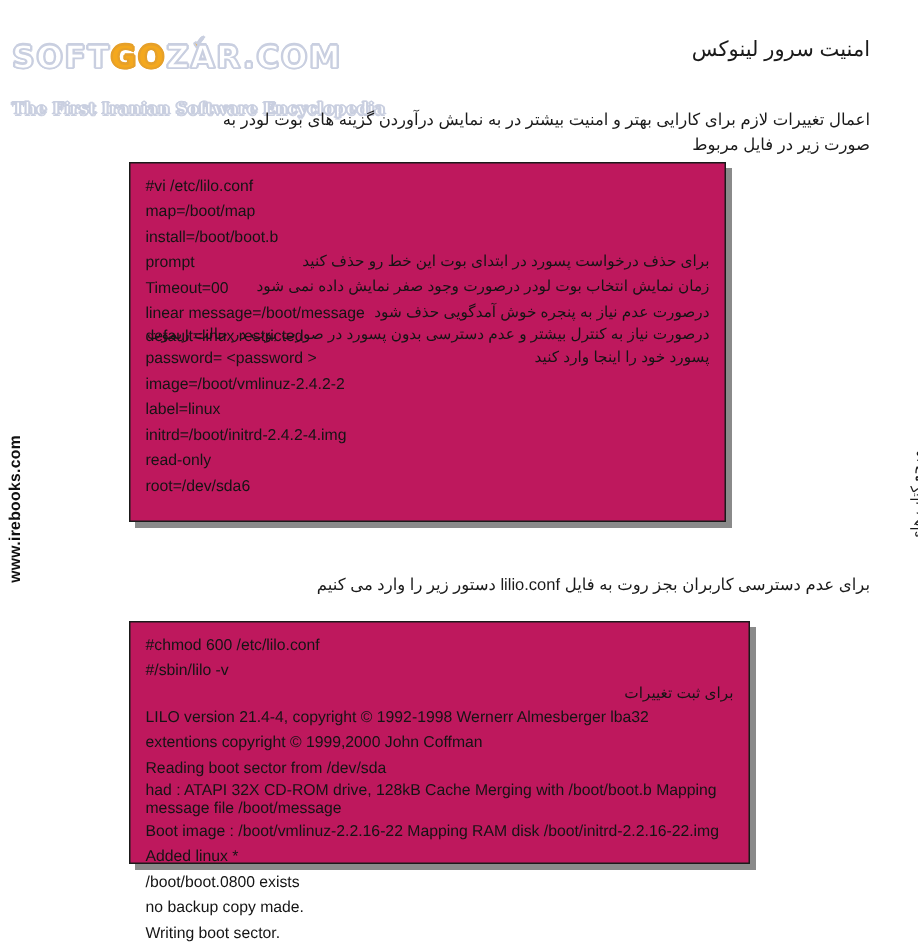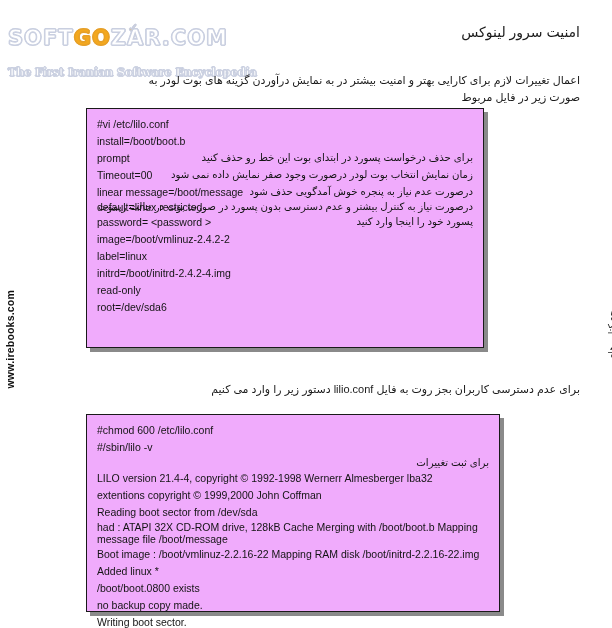--- a/index.html
+++ b/index.html
@@ -126,41 +126,41 @@
     font-size: 11px;
     line-height: 1.55;
     color: #1a1a1a;
     text-align: right;
     direction: rtl;
   }
 
   
   .codebox {
     position: absolute;
-    background: #f0abfc;
+    background: #be185d;
     border-top: 1.3px solid #1a1a1a;
     border-left: 1.3px solid #1a1a1a;
     border-right: 1.3px solid #1a1a1a;
     border-bottom: 1.3px solid #1a1a1a;
     box-shadow: 4px 4px 0 0 #8a8a8a;
     box-sizing: border-box;
     direction: ltr;
   }
   #codebox-lilo-conf {
     left: 86px;
     top: 108px;
     width: 398px;
     height: 240px;
     padding: 7px 10px 6px 10px;
   }
   #codebox-lilo-output {
     left: 86px;
     top: 414px;
     width: 414px;
-    height: 198px;
+    height: 162px;
     padding: 7px 10px 6px 10px;
   }
 
   .cline {
     font-size: 10.5px;
     line-height: 1.62;
     color: #141414;
     white-space: nowrap;
     direction: ltr;
     text-align: left;
@@ -215,20 +215,21 @@
   <div class="doc-title">امنیت سرور لینوکس</div>
 
   <div class="side-left"><span class="side-left-inner">www.irebooks.com</span></div>
 
   <div class="side-right">مرجع کتاب های</div>
 
   <div class="intro">اعمال تغییرات لازم برای کارایی بهتر و امنیت بیشتر در به نمایش درآوردن گزینه های بوت لودر به صورت زیر در فایل مربوط</div>
 
   <div class="codebox" id="codebox-lilo-conf">
     <div class="cline"><span class="code-en">#vi /etc/lilo.conf</span></div>
+    <div class="cline"><span class="code-en">map=/boot/map</span></div>
     <div class="cline"><span class="code-en">install=/boot/boot.b</span></div>
 
     <div class="cline clearfix"><span class="fa-note">برای حذف درخواست پسورد در ابتدای بوت این خط رو حذف کنید</span><span class="code-en">prompt</span></div>
 
     <div class="cline clearfix"><span class="fa-note">زمان نمایش انتخاب بوت لودر درصورت وجود صفر نمایش داده نمی شود</span><span class="code-en">Timeout=00</span></div>
 
     <div class="cline clearfix"><span class="fa-note">درصورت عدم نیاز به پنجره خوش آمدگویی حذف شود</span><span class="code-en">linear message=/boot/message</span></div>
 
     <div class="cline tight clearfix"><span class="fa-note">درصورت نیاز به کنترل بیشتر و عدم دسترسی بدون پسورد در صورت بوت در حالت ریموت</span><span class="code-en">default=linux restricted</span></div>
 

